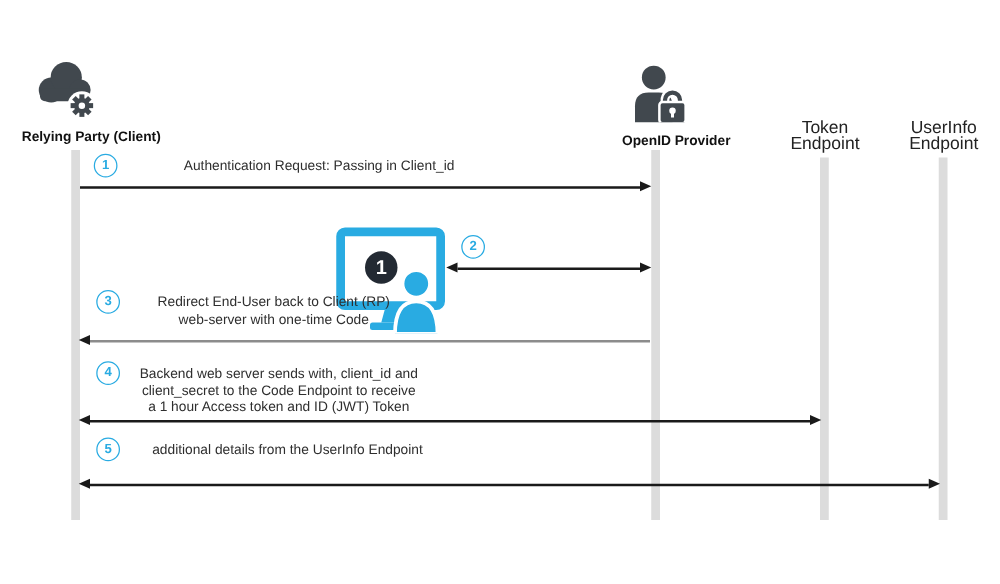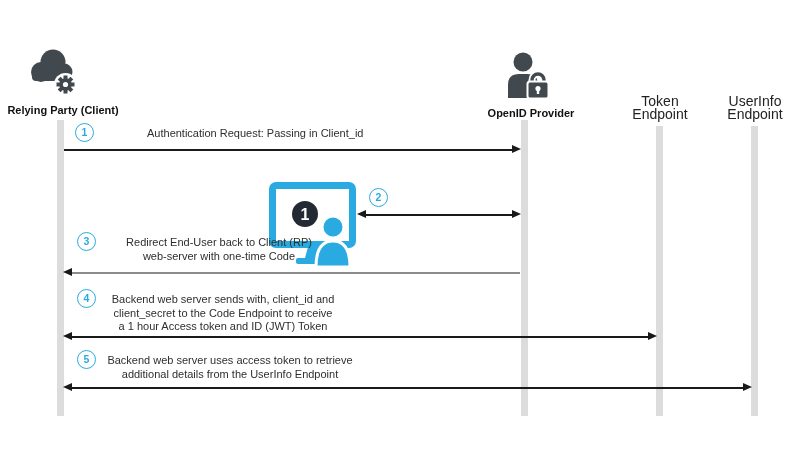--- a/index.html
+++ b/index.html
@@ -4,21 +4,21 @@
 <style>
   html,body{margin:0;padding:0;background:#ffffff;}
   #stage{
     position:relative;width:800px;height:467px;background:#ffffff;overflow:hidden;
     font-family:"Liberation Sans", sans-serif;color:#2e2e2e;
   }
   .abs{position:absolute;}
   
   .lifeline{position:absolute;width:7px;background:#dcdcdc;}
   
-  .actor-label{position:absolute;font-size:11px;font-weight:bold;color:#111;text-align:center;line-height:13px;}
+  .actor-label{position:absolute;font-size:11px;font-weight:bold;color:#111;text-align:center;line-height:13px;padding-left:10px;}
   .endpoint-label{position:absolute;font-size:14px;font-weight:normal;color:#222;text-align:center;line-height:13px;}
   
   .step-circle{
     position:absolute;width:17px;height:17px;border:1.6px solid #29abe2;border-radius:50%;
     background:#fff;color:#29abe2;font-size:10.5px;font-weight:bold;text-align:center;line-height:17px;
   }
   .step-text{position:absolute;font-size:11px;line-height:13.5px;color:#2e2e2e;}
   .step-text span{display:block;}
   .center{text-align:center;}
   
@@ -134,21 +134,20 @@
     <span>a 1 hour Access token and ID (JWT) Token</span>
   </div>
   <div class="arrow" style="left:64px;top:333px;width:592px;">
     <div class="line" style="left:8px;right:8px;"></div>
       <span class="ah ah-left"></span>
       <span class="ah ah-right"></span>
   </div>
 
   <div class="step-circle" style="left:77px;top:350px;">5</div>
   <div class="step-text center" style="left:95px;top:354px;width:270px;">
-    <span>Backend web server uses access token to retrieve</span>
     <span>additional details from the UserInfo Endpoint</span>
   </div>
   <div class="arrow" style="left:64px;top:384px;width:687px;">
     <div class="line" style="left:8px;right:8px;"></div>
       <span class="ah ah-left"></span>
       <span class="ah ah-right"></span>
   </div>
 
 </div>
 

